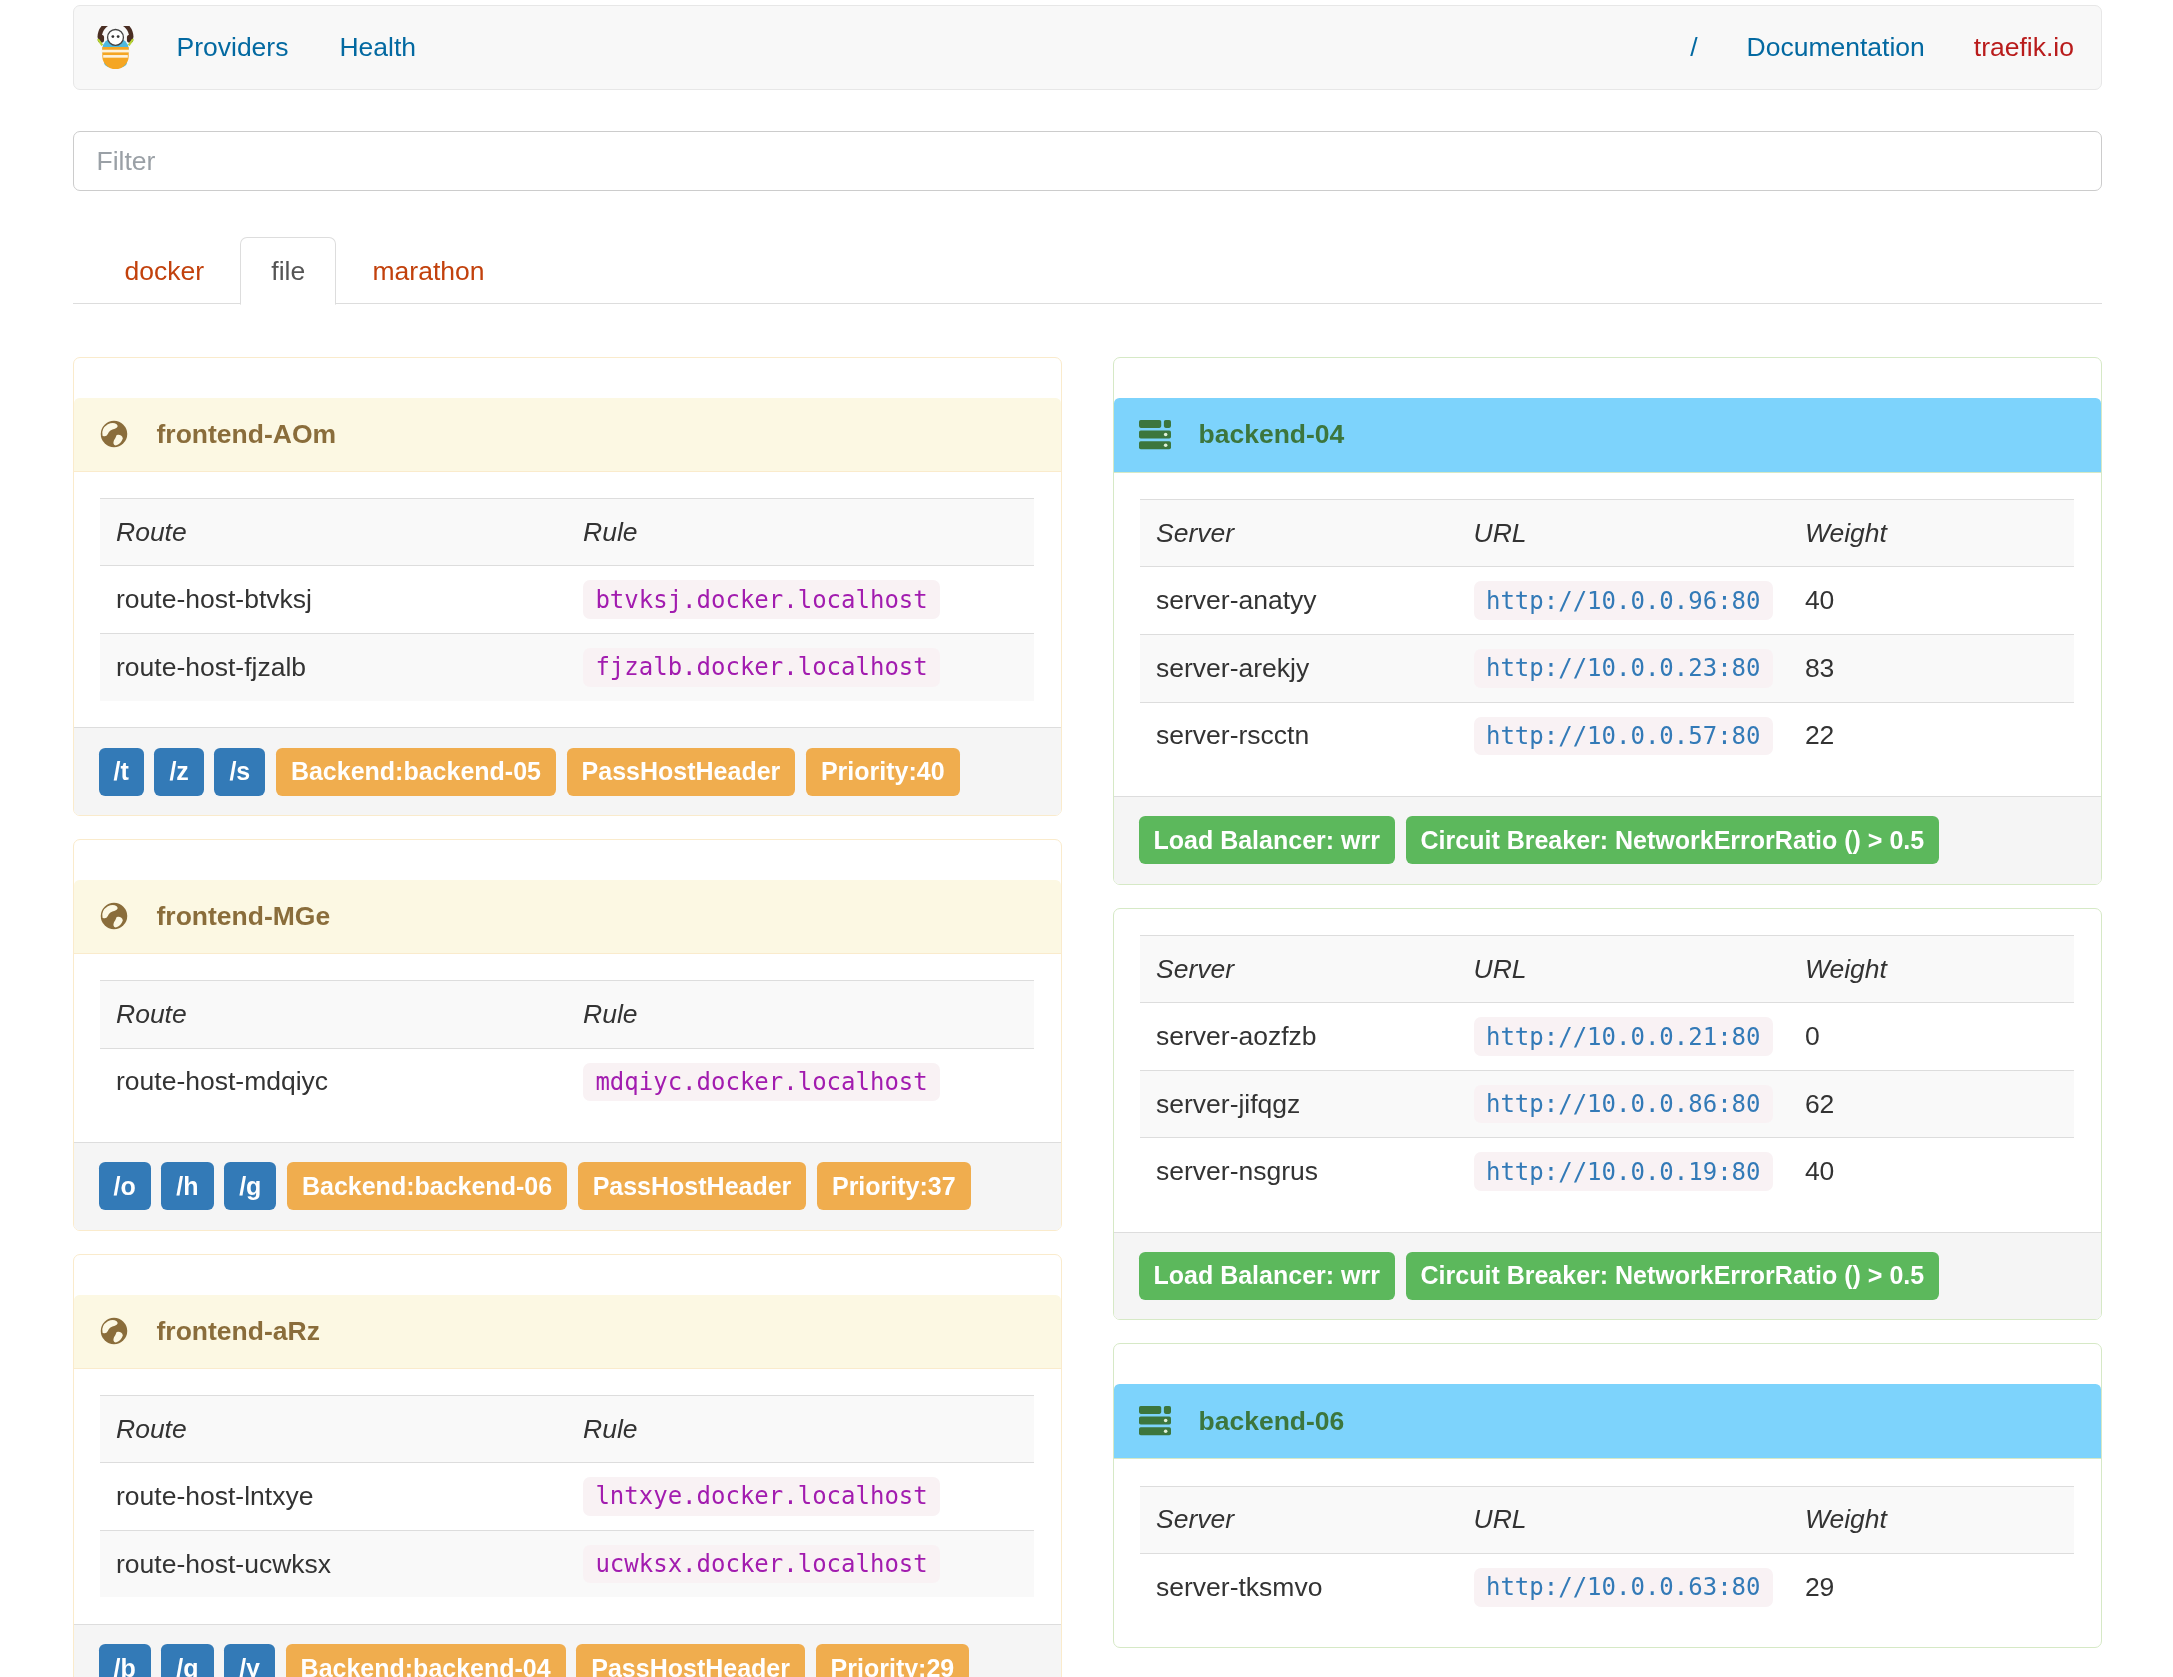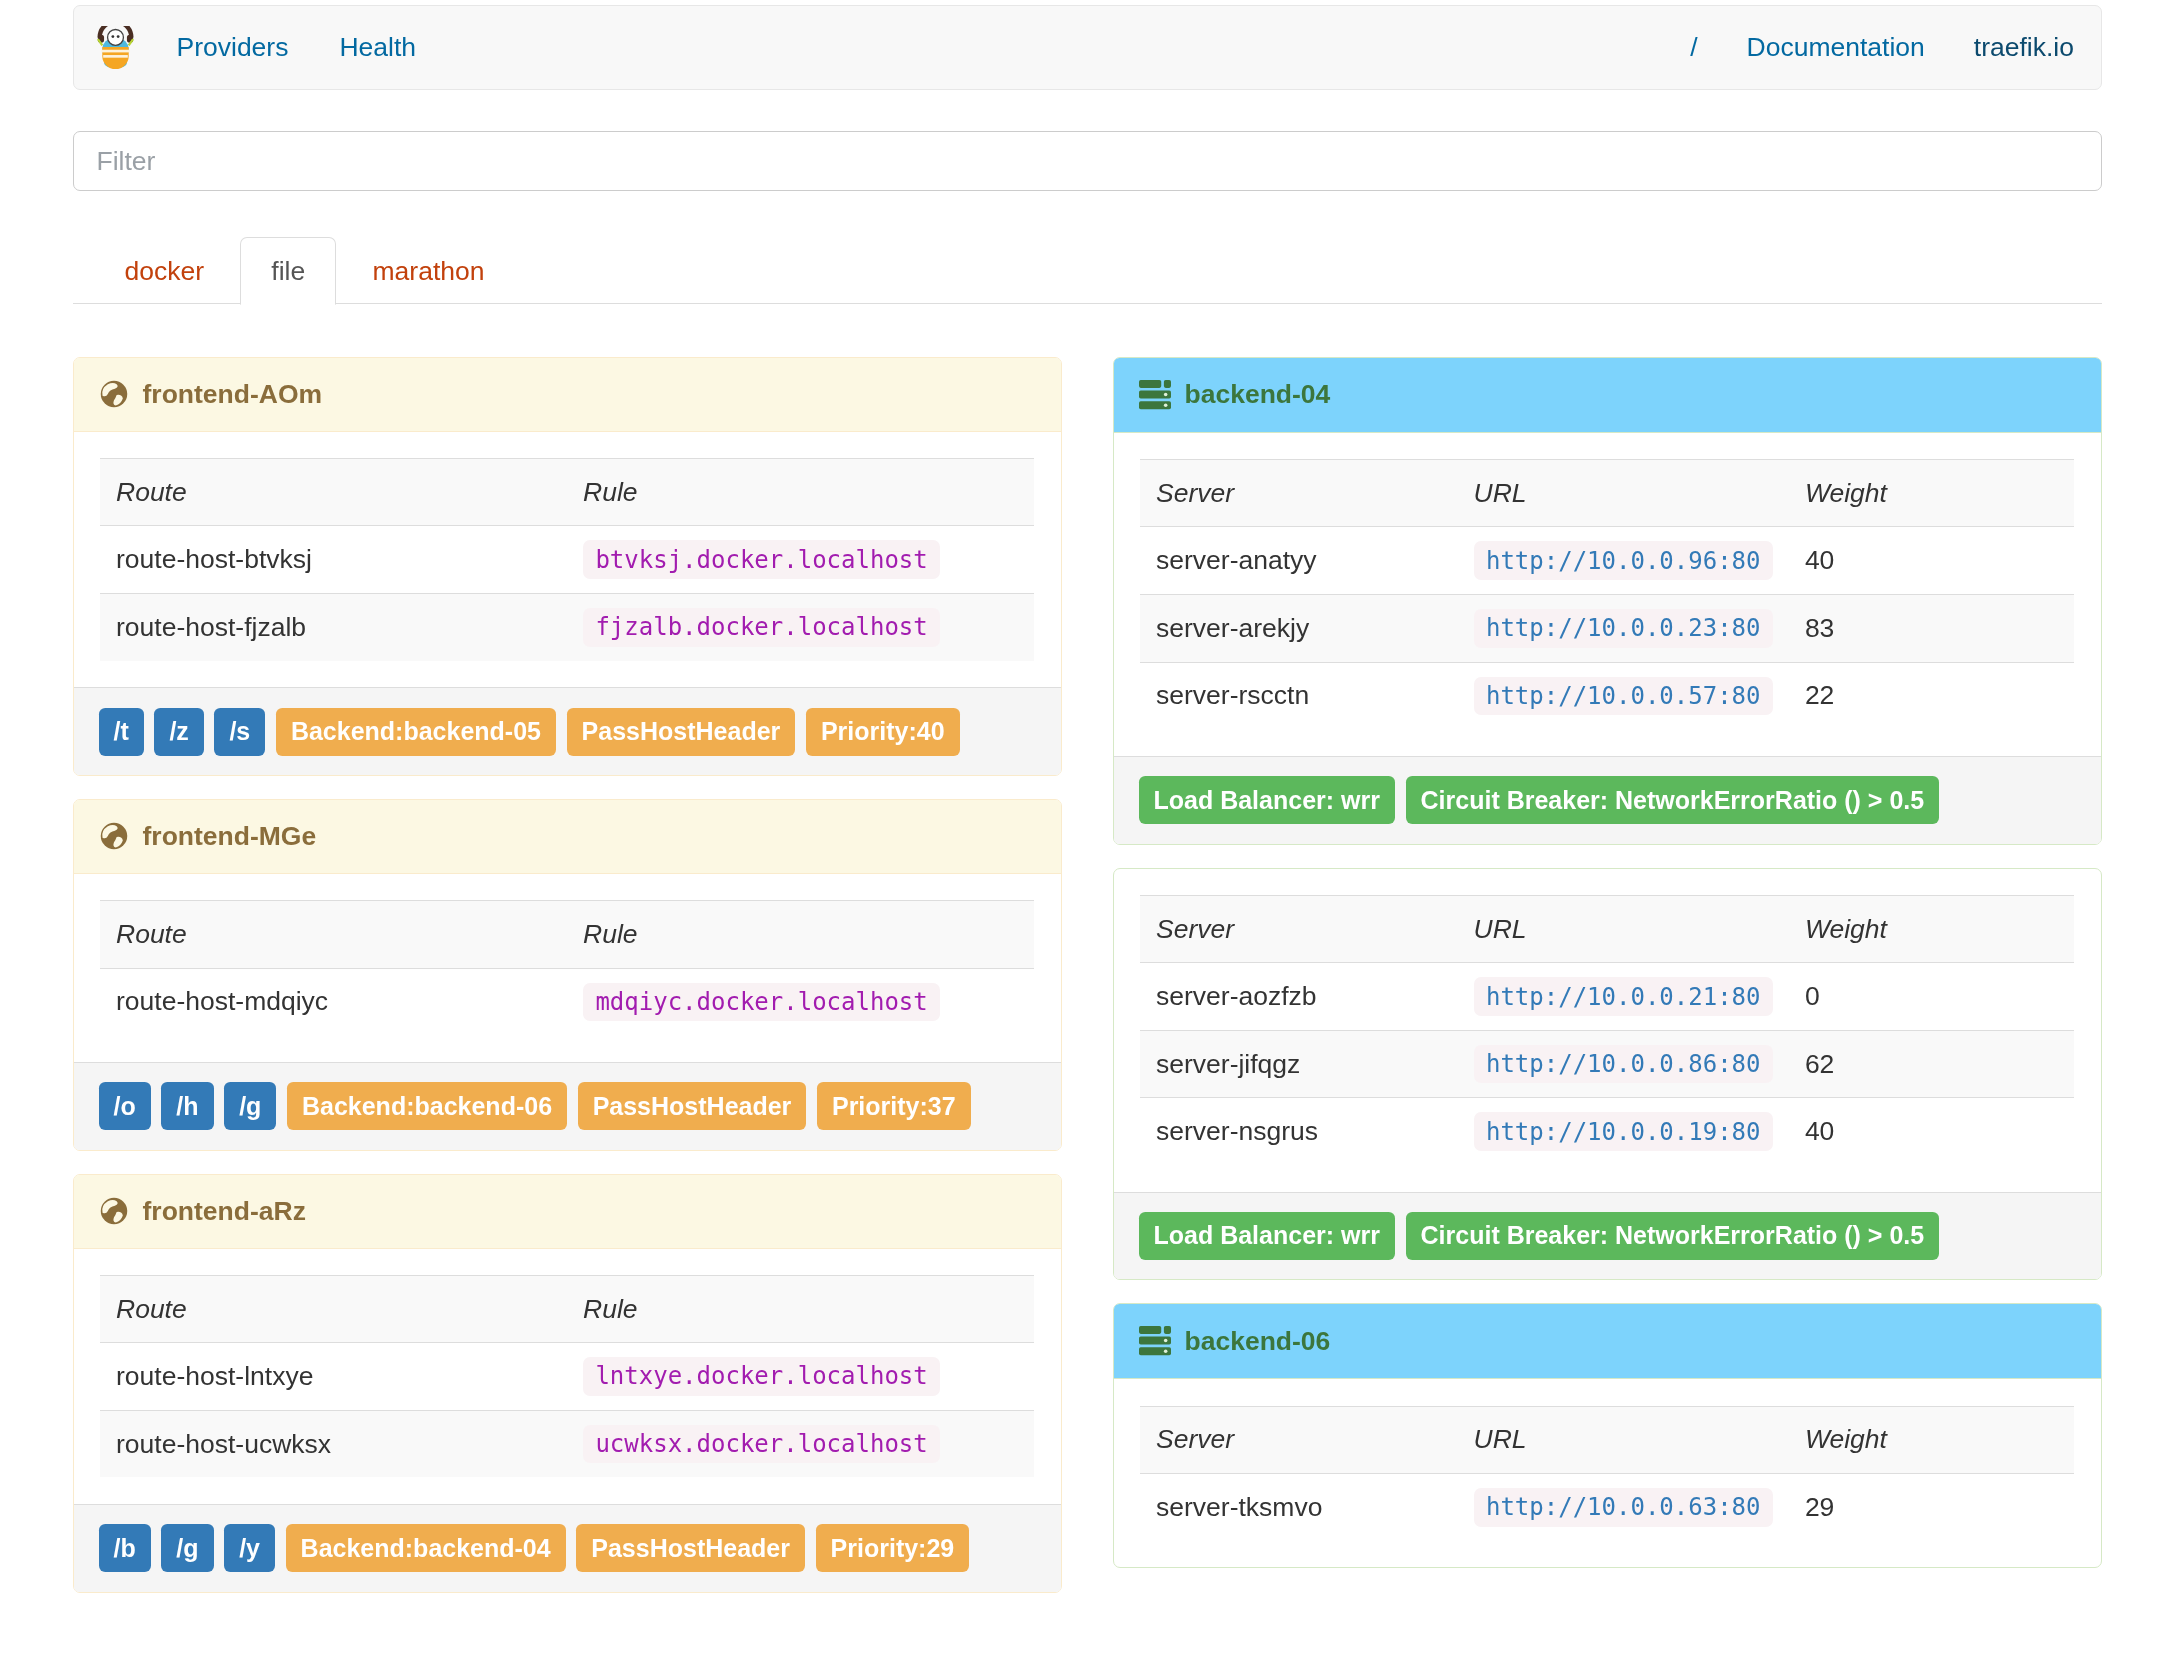--- a/index.html
+++ b/index.html
@@ -14,21 +14,21 @@
   
   .navbar {
     margin-top: 5.3px; height: 85px; background: #f8f8f8;
     border: 1.8px solid #e7e7e7; border-radius: 7px;
     display: flex; align-items: center; padding: 0 26.5px 0 21px;
   }
   .navbar .brand { display: flex; align-items: center; margin-right: 41px; cursor: pointer; }
   .nav-left { display: flex; gap: 51px; }
   .nav-right { margin-left: auto; display: flex; gap: 49px; align-items: center; }
   .nav-link { color: #0369a1; text-decoration: none; cursor: pointer; }
-  .nav-link.brand-link { color: #0c4a6e; }
+  .nav-link.brand-link { color: #b91c1c; }
 
   
   .filter-wrap { margin-top: 41px; }
   .filter-input {
     width: 100%; height: 60px; border: 1.8px solid #ccc; border-radius: 7px;
     padding: 0 23px; font-size: 26.5px; font-family: inherit; color: #555;
     outline: none; background: #fff;
   }
   .filter-input::placeholder { color: #9aa0a6; }
 
@@ -47,23 +47,23 @@
   
   .content-row { display: flex; gap: 51px; align-items: flex-start; margin-top: 53px; }
   .col { flex: 1; min-width: 0; }
 
   
   .panel { border: 1.8px solid #ddd; border-radius: 7px; background: #fff; }
   .panel + .panel { margin-top: 23px; }
   .panel-warning { border-color: #faebcc; }
   .panel-success { border-color: #d6e9c6; }
   .panel-heading {
-    display: flex; align-items: center; gap: 14px;
+    display: flex; align-items: center; gap: 28px;
     padding: 21px 25px; font-weight: bold; font-size: 26.5px;
-    border-radius: 5.3px 5.3px 0 0; border-bottom: 1.8px solid transparent;
+    border-radius: 5.3px 5.3px 0 0; border-bottom: 1.8px solid transparent; margin-top: 40px;
   }
   .panel-warning > .panel-heading { background: #fcf8e3; color: #8a6d3b; border-bottom-color: #faebcc; }
   .panel-success > .panel-heading { background: #7dd3fc; color: #3c763d; border-bottom-color: #d6e9c6; }
   .panel-body { padding: 26.5px; }
   .panel-footer {
     padding: 19.4px 25px; background: #f5f5f5; border-top: 1.8px solid #ddd;
     border-radius: 0 0 5.3px 5.3px; display: flex; gap: 10.6px; align-items: center; flex-wrap: wrap;
   }
 
   

